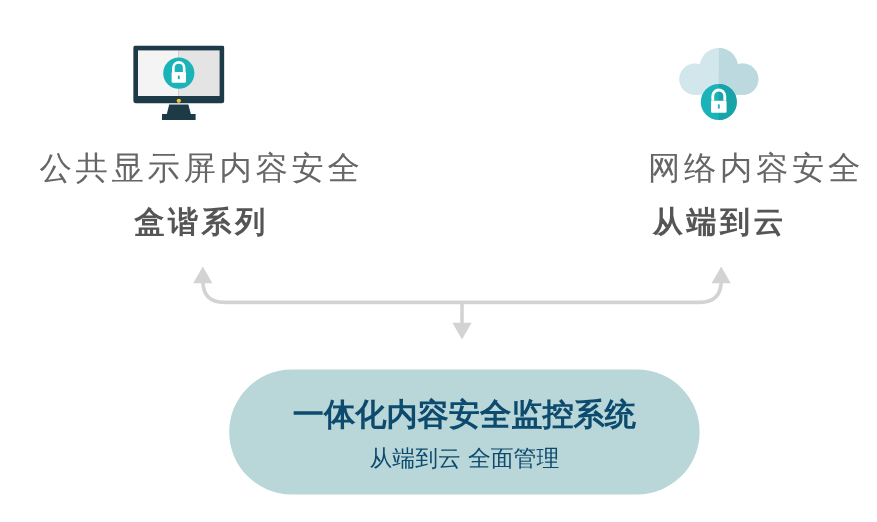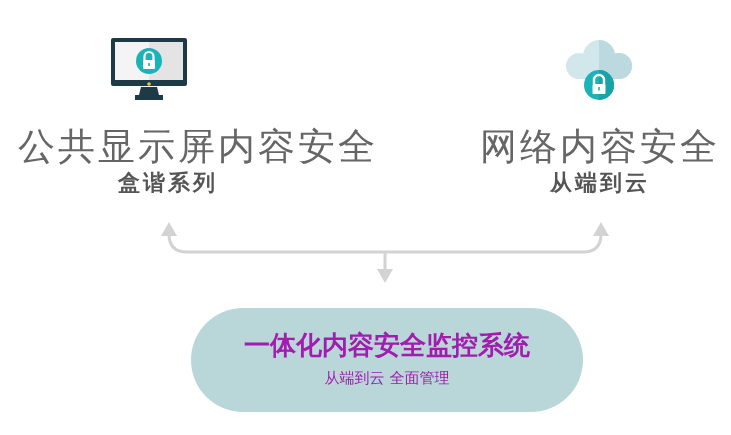--- a/index.html
+++ b/index.html
@@ -1,24 +1,24 @@
 <!DOCTYPE html>
 <html><head>
 <meta charset="utf-8">
 <style>
   html, body { margin:0; padding:0; background:#ffffff; }
   body { width:731px; height:435px; position:relative; overflow:hidden;
          font-family:"DejaVu Sans", "Liberation Sans", sans-serif; }
   .abs { position:absolute; }
-  .col-title { color:#666666; font-size:37px; letter-spacing:3px; text-align:center; white-space:nowrap; }
-  .col-sub { color:#555555; font-size:22px; font-weight:bold; letter-spacing:3px; text-align:center; white-space:nowrap; }
+  .col-title { color:#666666; font-size:27px; letter-spacing:3px; text-align:center; white-space:nowrap; }
+  .col-sub { color:#555555; font-size:25px; font-weight:bold; letter-spacing:3px; text-align:center; white-space:nowrap; }
   .pill { position:absolute; left:191px; top:308px; width:392px; height:104px;
-          background:#b9d6d8; border-radius:52px; text-align:center; color:#a21caf; }
+          background:#b9d6d8; border-radius:52px; text-align:center; color:#0c4a6e; }
   .pill-title { font-size:26px; font-weight:bold; margin-top:20px; letter-spacing:0px; white-space:nowrap; }
-  .pill-sub { font-size:15px; margin-top:6px; white-space:nowrap; }
+  .pill-sub { font-size:19px; margin-top:6px; white-space:nowrap; }
 </style>
 </head>
 <body>
 
 <svg class="abs" style="left:111px;top:38px;" width="76" height="64" viewBox="0 0 76 64">
   <rect x="0" y="0" width="76" height="48" rx="2" fill="#1d3a47"></rect>
   <rect x="4" y="4" width="34" height="38" fill="#f4f4f4"></rect>
   <rect x="38" y="4" width="34" height="38" fill="#e4e4e4"></rect>
   <circle cx="38" cy="46" r="1.8" fill="#f2c230"></circle>
   <polygon points="30,49 46,49 48,57 28,57" fill="#1d3a47"></polygon>

